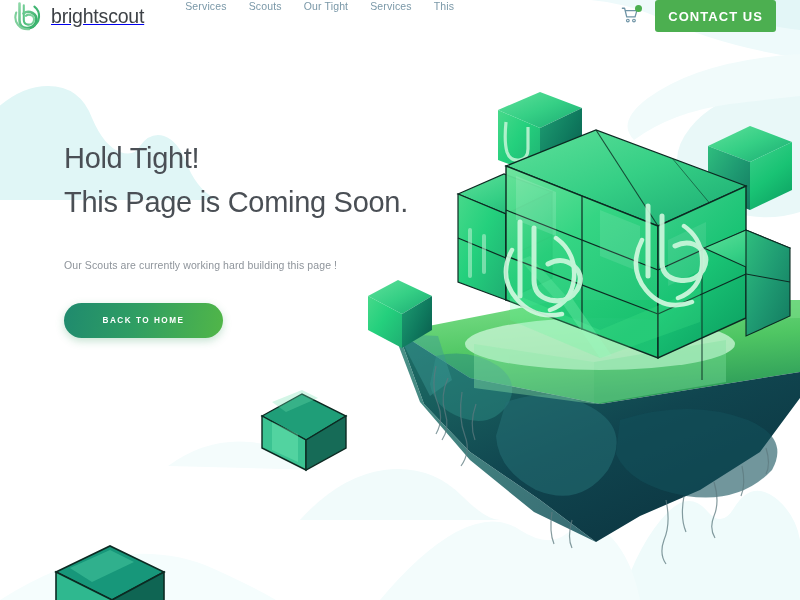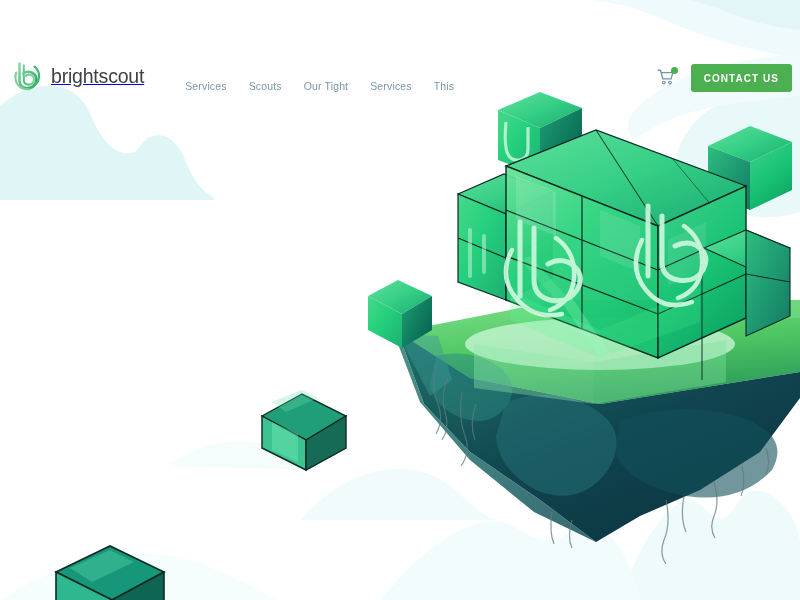--- a/index.html
+++ b/index.html
@@ -42,22 +42,22 @@
   }
 
   
   #header {
     position: absolute;
     left: 0; top: 0;
     width: 800px;
     height: 92px;
     z-index: 10;
     display: flex;
-    align-items: flex-end;
-    padding: 0 8px 0 14px;
+    align-items: flex-start;
+    padding: 0 24px 0 14px;
   }
 
   .brand {
     display: flex;
     align-items: center;
     gap: 7px;
     flex: 0 0 auto;
     cursor: pointer;
   }
   .brand-logo { width: 30px; height: 32px; display: block; }
@@ -103,21 +103,21 @@
     width: 7px; height: 7px;
     border-radius: 50%;
     background: #4caf50;
   }
 
   .contact-btn {
     background: #4caf50;
     color: #ffffff;
     border: none;
     border-radius: 3px;
-    font-size: 10px;
+    font-size: 13px;
     letter-spacing: 1.05px;
     font-weight: 700;
     padding: 9px 13px 8px;
     cursor: pointer;
     font-family: "Liberation Sans", sans-serif;
     white-space: nowrap;
   }
 
   
   #hero {
@@ -421,14 +421,20 @@
           <circle cx="7.6" cy="16.2" r="1.5" fill="none" stroke="#6f94a6" stroke-width="1.3"></circle>
           <circle cx="14.4" cy="16.2" r="1.5" fill="none" stroke="#6f94a6" stroke-width="1.3"></circle>
         </svg>
         <span class="cart-badge"></span>
       </div>
 
       <button class="contact-btn">CONTACT US</button>
     </div>
   </header>
 
+  <section id="hero">
+    <h1 class="hero-line">Hold Tight!</h1>
+    <h1 class="hero-line">This Page is Coming Soon.</h1>
+    <p class="hero-sub">Our Scouts are currently working hard building this page !</p>
+    <button class="back-btn">BACK TO HOME</button>
+  </section>
 
 </div>
 
 </body></html>

